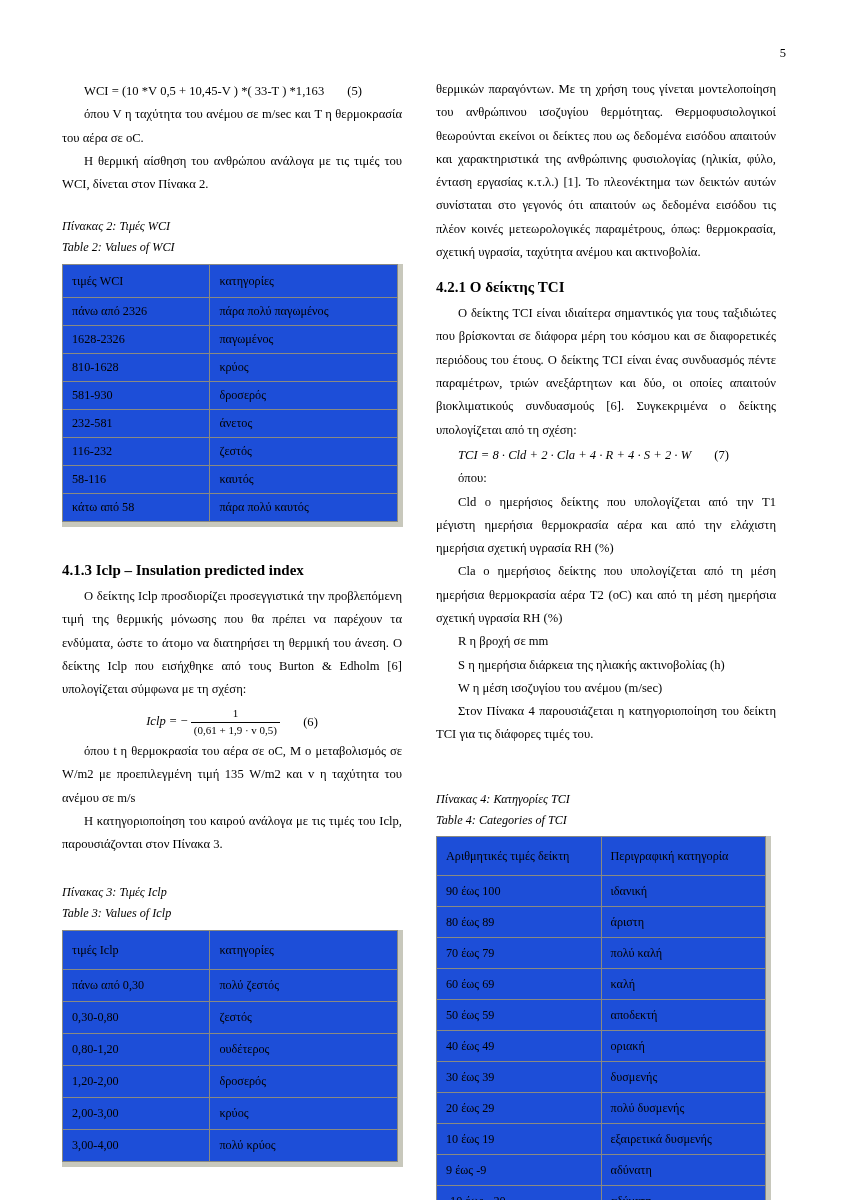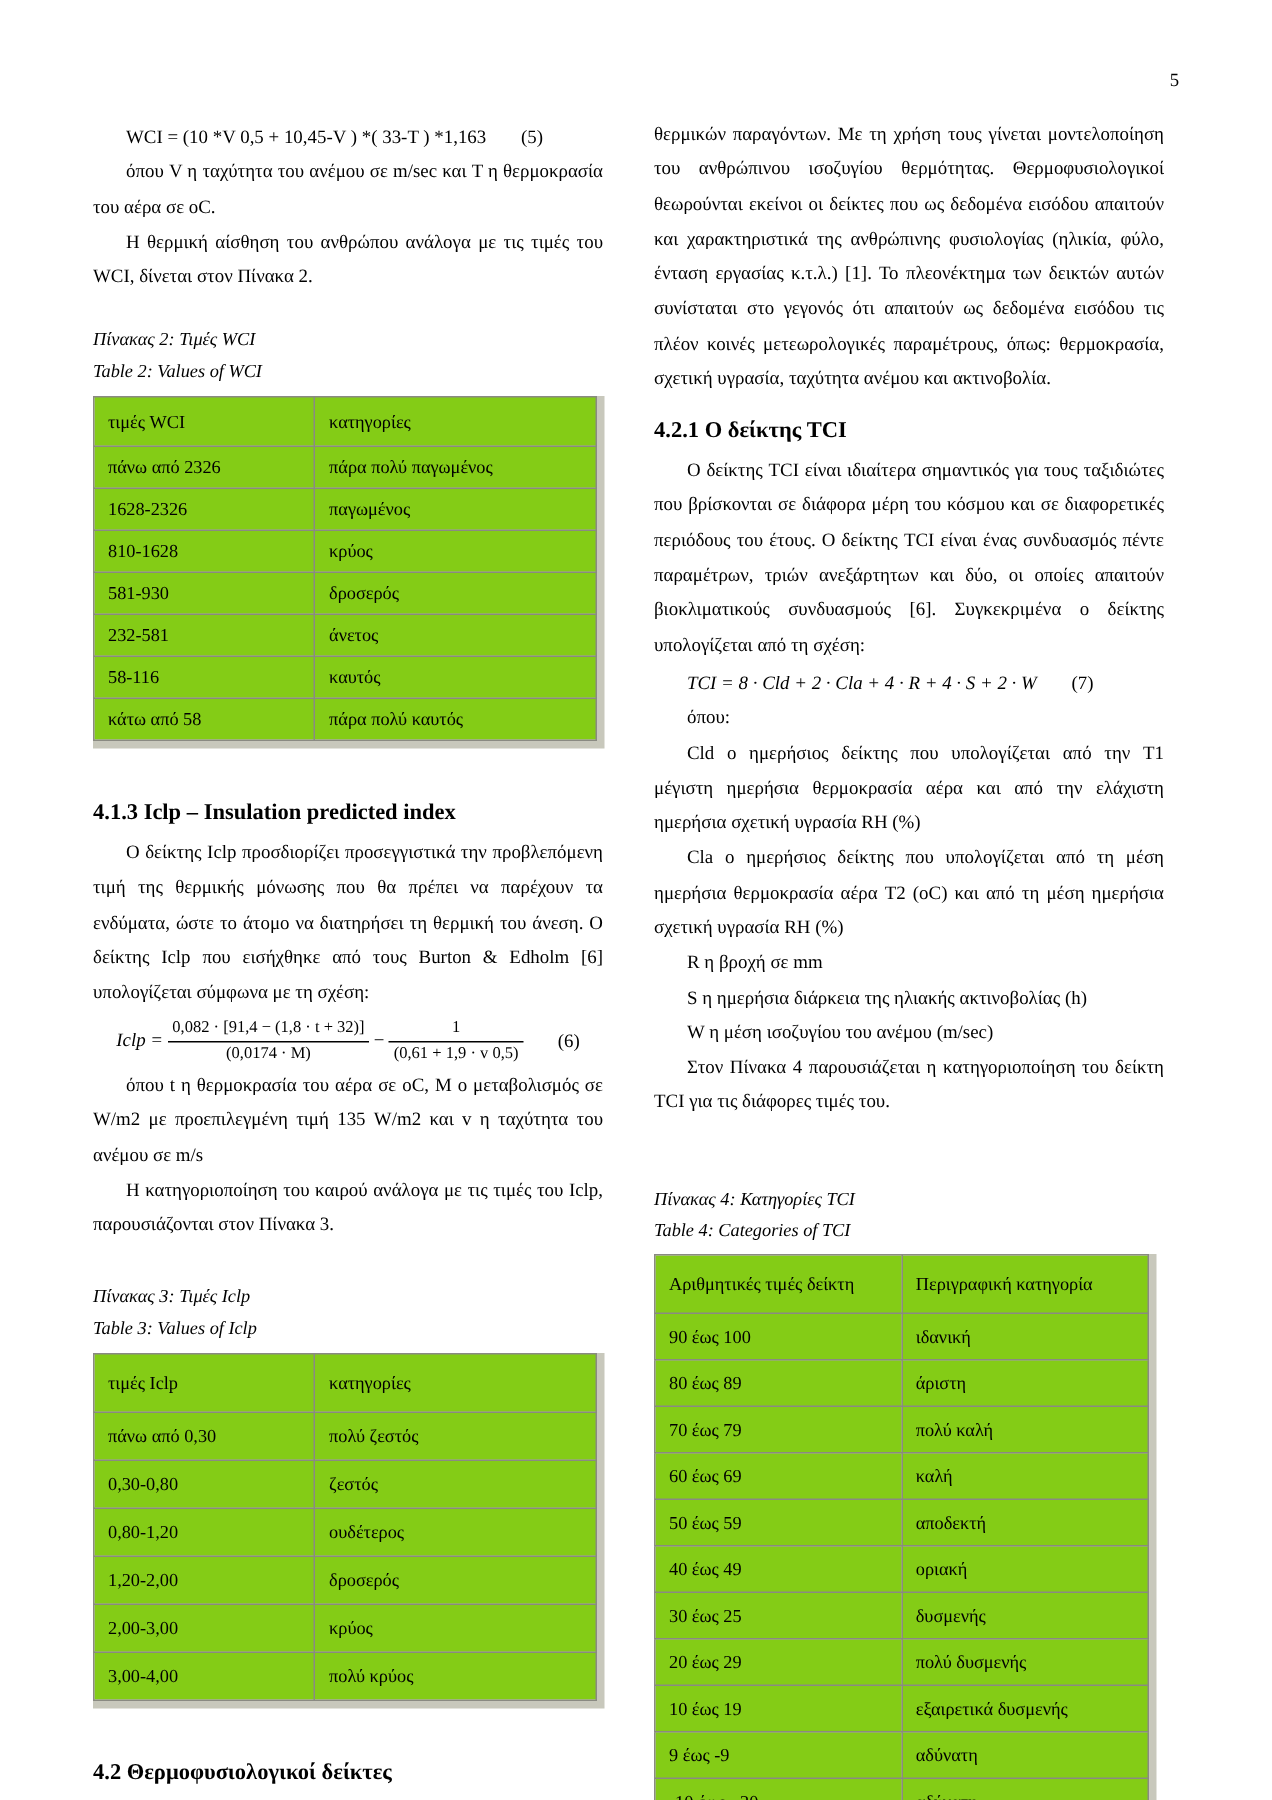--- a/index.html
+++ b/index.html
@@ -79,21 +79,21 @@
     background: #efefe9;
     width: 100%;
     font-size: 12.2px;
     font-family: "Liberation Serif", serif;
   }
   table.doc-table td {
     border: 1px solid #8a8a82;
     padding: 5px 7px 5px 9px;
     vertical-align: middle;
     line-height: 1.35;
-    background: #84cc16;
+    background: #1d4ed8;
     height: 17px;
   }
   table.doc-table tr.header-row td {
     height: 22px;
   }
   table.wci td:first-child { width: 44%; }
   table.iclp td:first-child { width: 44%; }
   table.tci td:first-child { width: 50%; }
 
   .eq-block {
@@ -169,43 +169,43 @@
           </tr>
           <tr>
             <td>581-930</td>
             <td>δροσερός</td>
           </tr>
           <tr>
             <td>232-581</td>
             <td>άνετος</td>
           </tr>
           <tr>
+            <td>116-232</td>
+            <td>ζεστός</td>
+          </tr>
+          <tr>
             <td>58-116</td>
             <td>καυτός</td>
           </tr>
           <tr>
             <td>κάτω από 58</td>
             <td>πάρα πολύ καυτός</td>
           </tr>
         </tbody>
       </table>
     </div>
 
     <div class="spacer-l"></div>
 
     <p class="heading">4.1.3 Iclp – Insulation predicted index</p>
 
     <p class="indent">Ο δείκτης Iclp προσδιορίζει προσεγγιστικά την προβλεπόμενη τιμή της θερμικής μόνωσης που θα πρέπει να παρέχουν τα ενδύματα, ώστε το άτομο να διατηρήσει τη θερμική του άνεση. Ο δείκτης Iclp που εισήχθηκε από τους Burton &amp; Edholm [6] υπολογίζεται σύμφωνα με τη σχέση:</p>
 
     <div class="eq-block">
       <span class="italic">Iclp =</span>
-      <span class="frac">
-        <span class="num">0,082 · [91,4 − (1,8 · t + 32)]</span>
-        <span class="den">(0,0174 · M)</span>
-      </span>
       <span>−</span>
       <span class="frac">
         <span class="num">1</span>
         <span class="den">(0,61 + 1,9 · v 0,5)</span>
       </span>
       <span class="eqnum">(6)</span>
     </div>
 
     <p class="indent">όπου t η θερμοκρασία του αέρα σε οC, M ο μεταβολισμός σε W/m2 με προεπιλεγμένη τιμή 135 W/m2 και v η ταχύτητα του ανέμου σε m/s</p>
 
@@ -323,21 +323,21 @@
           </tr>
           <tr>
             <td style="height:20px;">50 έως 59</td>
             <td style="height:20px;">αποδεκτή</td>
           </tr>
           <tr>
             <td style="height:20px;">40 έως 49</td>
             <td style="height:20px;">οριακή</td>
           </tr>
           <tr>
-            <td style="height:20px;">30 έως 25</td>
+            <td style="height:20px;">30 έως 39</td>
             <td style="height:20px;">δυσμενής</td>
           </tr>
           <tr>
             <td style="height:20px;">20 έως 29</td>
             <td style="height:20px;">πολύ δυσμενής</td>
           </tr>
           <tr>
             <td style="height:20px;">10 έως 19</td>
             <td style="height:20px;">εξαιρετικά δυσμενής</td>
           </tr>

